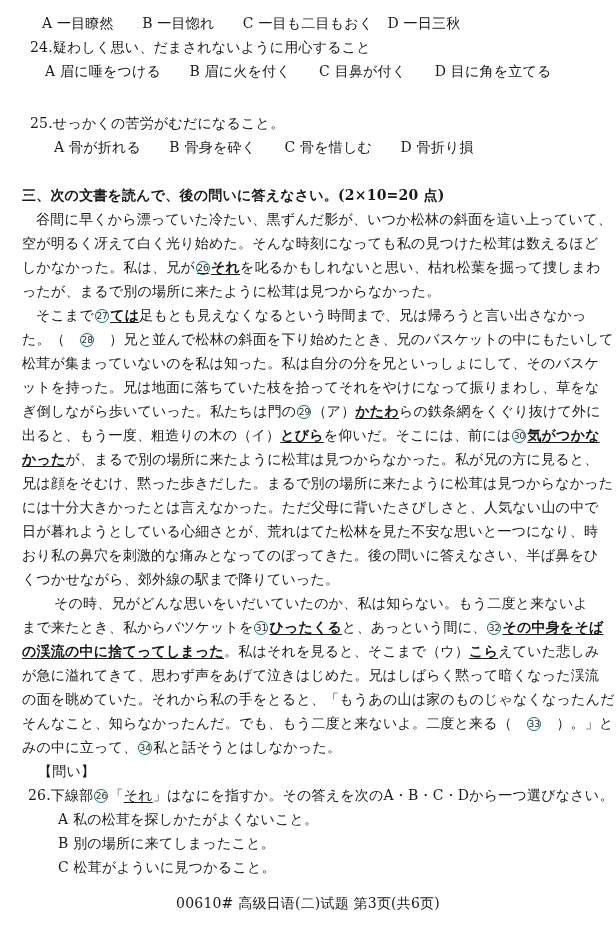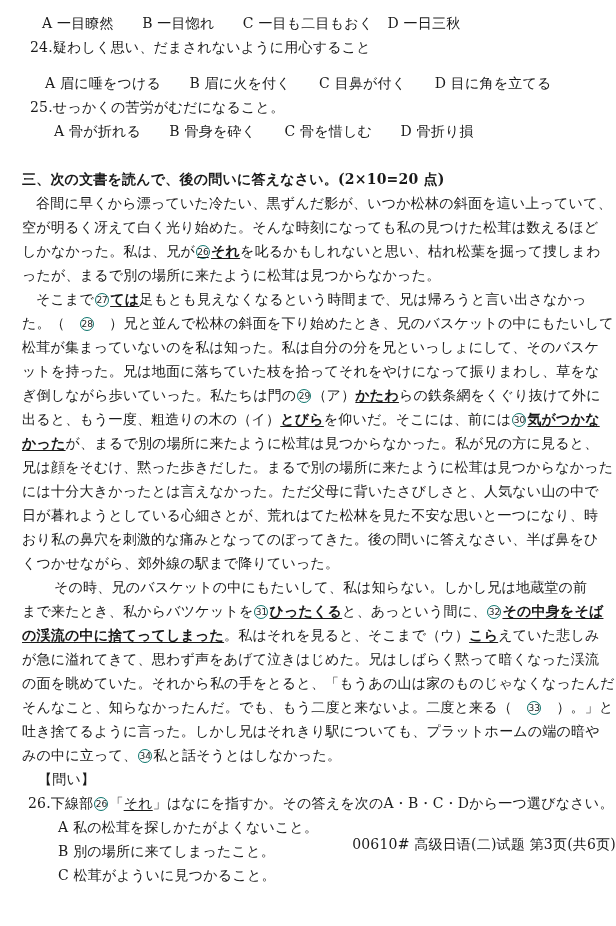--- a/index.html
+++ b/index.html
@@ -16,33 +16,33 @@
   .hdr{font-weight:bold;font-size:14px;}
   .u{text-decoration:underline;text-underline-offset:2px;text-decoration-thickness:1px;}
   .b{font-weight:bold;}
   .circ{
     display:inline-block;width:14px;height:14px;line-height:13px;
     border:1px solid #0f766e;border-radius:50%;box-sizing:border-box;
     font-size:9px;letter-spacing:0;text-align:center;vertical-align:1px;
     margin:0 1px;font-family:"DejaVu Sans","Liberation Sans",sans-serif;
   }
   .footer{
-    position:absolute;left:0;top:836px;width:616px;text-align:right;
+    position:absolute;left:0;top:895px;width:616px;text-align:center;
     letter-spacing:0.2px;font-size:14px;
   }
 </style>
 </head>
 <body>
 
 <div class="page">
     <section>
       <div class="line" style="padding-left: 20px;"><span>A 一目瞭然　　B 一目惚れ　　C 一目も二目もおく　D 一日三秋</span></div>
       <div class="line" style="padding-left: 8px;"><span>24.疑わしく思い、だまされないように用心すること</span></div>
-      <div class="line" style="padding-left: 23px; margin-top: 12px;"><span>A 眉に唾をつける　　B 眉に火を付く　　C 目鼻が付く　　D 目に角を立てる</span></div>
-      <div class="line" style="padding-left: 8px;"><span>25.せっかくの苦労がむだになること。</span></div>
+      <div class="line" style="padding-left: 23px;"><span>A 眉に唾をつける　　B 眉に火を付く　　C 目鼻が付く　　D 目に角を立てる</span></div>
+      <div class="line" style="padding-left: 8px; margin-top: 28px;"><span>25.せっかくの苦労がむだになること。</span></div>
       <div class="line" style="padding-left: 32px;"><span>A 骨が折れる　　B 骨身を砕く　　C 骨を惜しむ　　D 骨折り損</span></div>
     </section>
     <section style="margin-top: 24px;">
       <div class="line hdr"><span>三、次の文書を読んで、後の問いに答えなさい。(2×10=20 点)</span></div>
     </section>
     <section>
       <div class="line" style="padding-left: 14px;"><span>谷間に早くから漂っていた冷たい、黒ずんだ影が、いつか松林の斜面を這い上っていて、</span></div>
       <div class="line"><span>空が明るく冴えて白く光り始めた。そんな時刻になっても私の見つけた松茸は数えるほど</span></div>
       <div class="line"><span>しかなかった。私は、兄が</span><span class="circ u">26</span><span class="u b">それ</span><span>を叱るかもしれないと思い、枯れ松葉を掘って捜しまわ</span></div>
       <div class="line"><span>ったが、まるで別の場所に来たように松茸は見つからなかった。</span></div>
@@ -51,27 +51,26 @@
       <div class="line"><span>松茸が集まっていないのを私は知った。私は自分の分を兄といっしょにして、そのバスケ</span></div>
       <div class="line"><span>ットを持った。兄は地面に落ちていた枝を拾ってそれをやけになって振りまわし、草をな</span></div>
       <div class="line"><span>ぎ倒しながら歩いていった。私たちは門の</span><span class="circ">29</span><span>（ア）</span><span class="u b">かたわ</span><span>らの鉄条網をくぐり抜けて外に</span></div>
       <div class="line"><span>出ると、もう一度、粗造りの木の（イ）</span><span class="u b">とびら</span><span>を仰いだ。そこには、前には</span><span class="circ">30</span><span class="u b">気がつかな</span></div>
       <div class="line"><span class="u b">かった</span><span>が、まるで別の場所に来たように松茸は見つからなかった。私が兄の方に見ると、</span></div>
       <div class="line"><span>兄は顔をそむけ、黙った歩きだした。まるで別の場所に来たように松茸は見つからなかった</span></div>
       <div class="line"><span>には十分大きかったとは言えなかった。ただ父母に背いたさびしさと、人気ない山の中で</span></div>
       <div class="line"><span>日が暮れようとしている心細さとが、荒れはてた松林を見た不安な思いと一つになり、時</span></div>
       <div class="line"><span>おり私の鼻穴を刺激的な痛みとなってのぼってきた。後の問いに答えなさい、半ば鼻をひ</span></div>
       <div class="line"><span>くつかせながら、郊外線の駅まで降りていった。</span></div>
-      <div class="line" style="padding-left: 32px;"><span>その時、兄のバスケットの中にもたいして、私は知らない。しかし兄は地蔵堂の前</span></div>
+      <div class="line" style="padding-left: 32px;"><span>その時、兄がどんな思いをいだいていたのか、私は知らない。もう二度と来ないよ</span></div>
       <div class="line"><span>まで来たとき、私からバツケットを</span><span class="circ">31</span><span class="u b">ひったくる</span><span>と、あっという間に、</span><span class="circ">32</span><span class="u b">その中身をそば</span></div>
       <div class="line"><span class="u b">の渓流の中に捨てってしまった</span><span>。私はそれを見ると、そこまで（ウ）</span><span class="u b">こら</span><span>えていた悲しみ</span></div>
       <div class="line"><span>が急に溢れてきて、思わず声をあげて泣きはじめた。兄はしばらく黙って暗くなった渓流</span></div>
       <div class="line"><span>の面を眺めていた。それから私の手をとると、「もうあの山は家のものじゃなくなったんだ。</span></div>
       <div class="line"><span>そんなこと、知らなかったんだ。でも、もう二度と来ないよ。二度と来る（　</span><span class="circ">33</span><span>　）。」と</span></div>
-      <div class="line"><span>吐き捨てるように言った。しかし兄はそれきり駅についても、プラットホームの端の暗や</span></div>
       <div class="line"><span>みの中に立って、</span><span class="circ">34</span><span>私と話そうとはしなかった。</span></div>
     </section>
     <section>
       <div class="line" style="padding-left: 16px;"><span>【問い】</span></div>
       <div class="line" style="padding-left: 6px;"><span>26.下線部</span><span class="circ">26</span><span>「</span><span class="u">それ</span><span>」はなにを指すか。その答えを次のA・B・C・Dから一つ選びなさい。</span></div>
       <div class="line" style="padding-left: 36px;"><span>A 私の松茸を探しかたがよくないこと。</span></div>
       <div class="line" style="padding-left: 36px;"><span>B 別の場所に来てしまったこと。</span></div>
       <div class="line" style="padding-left: 36px;"><span>C 松茸がよういに見つかること。</span></div>
     </section>
   </div>

